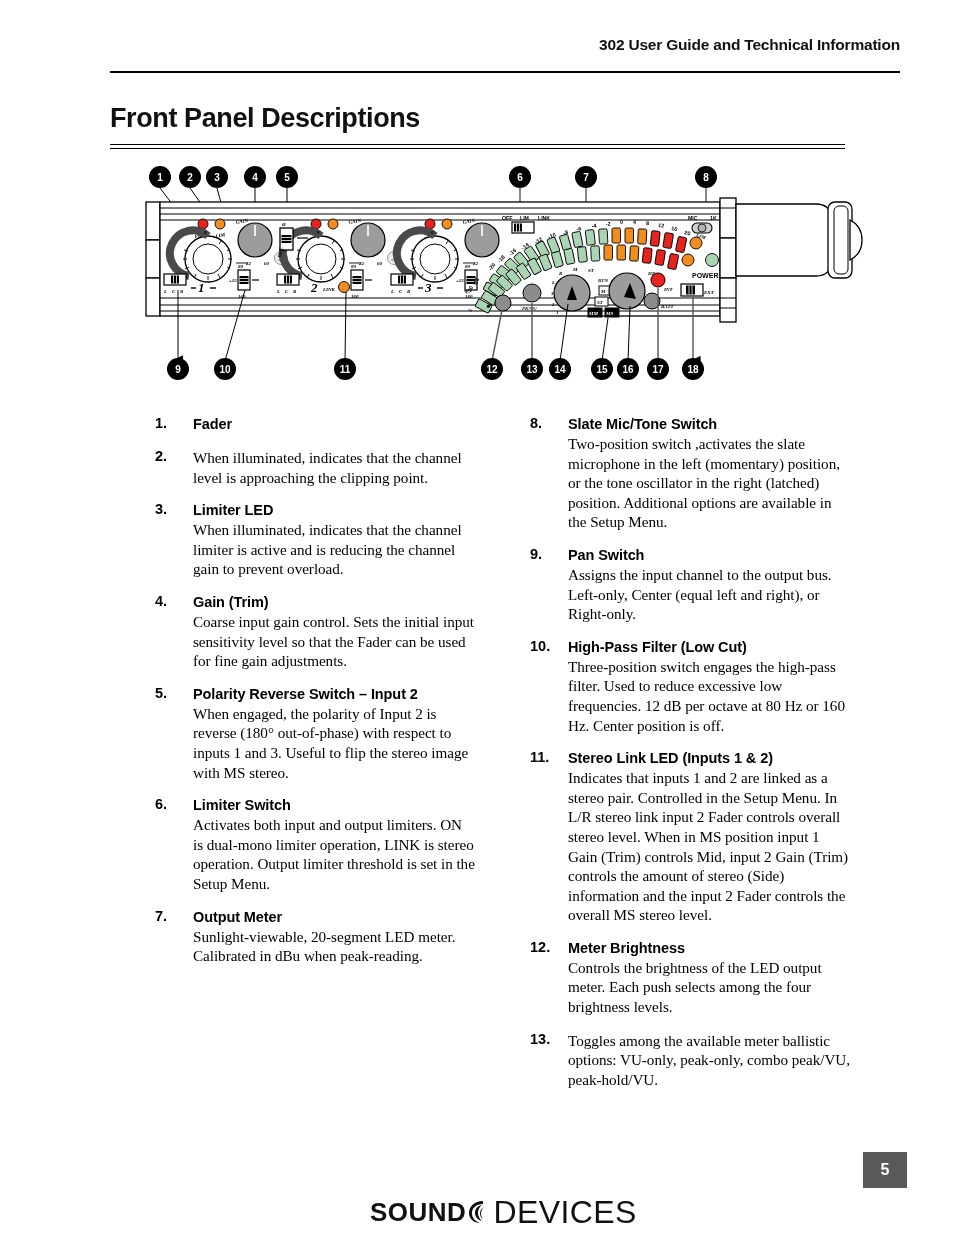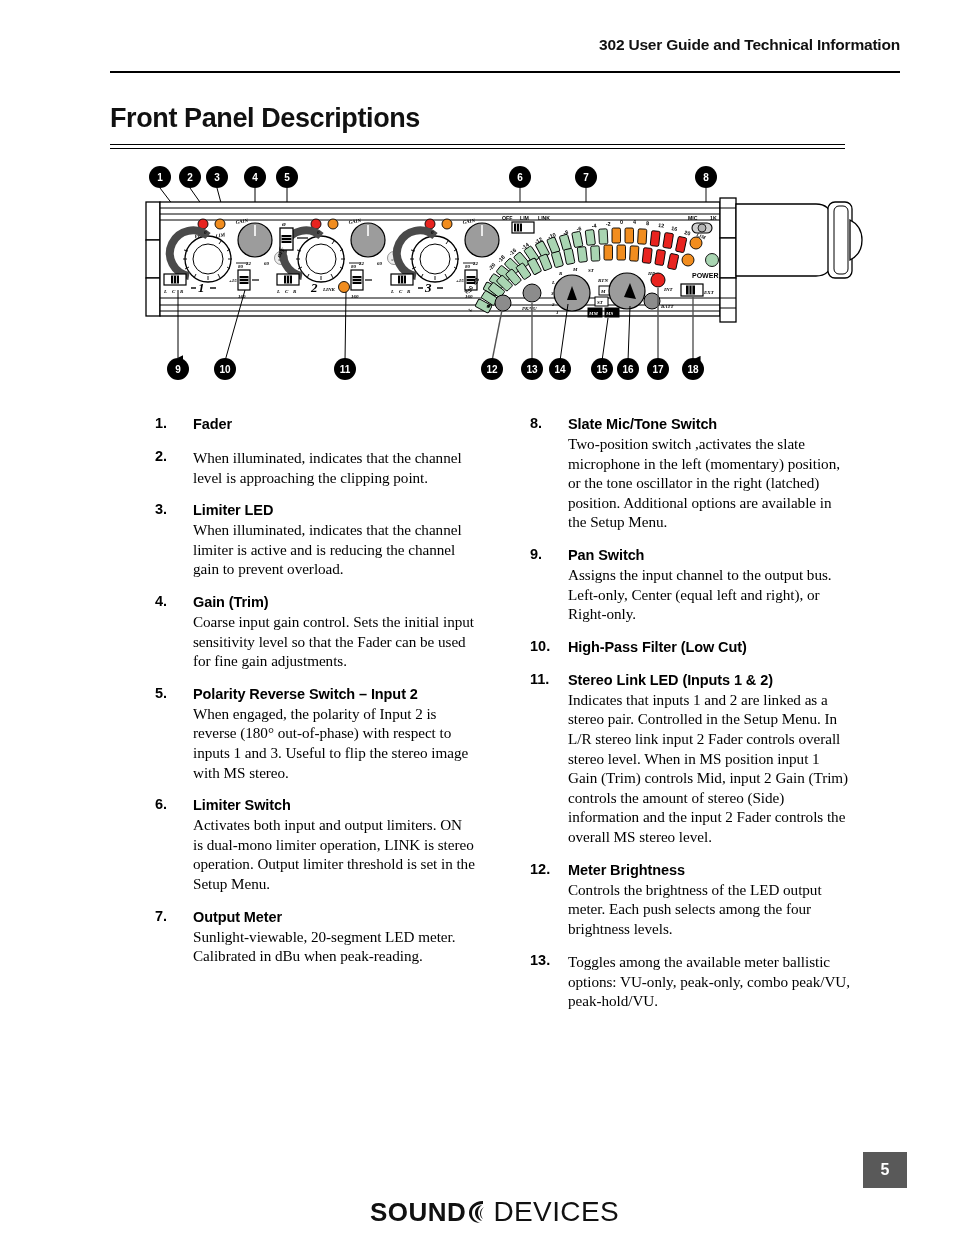--- a/index.html
+++ b/index.html
@@ -80,21 +80,21 @@
     position:absolute; left:370px; top:1152px;
     display:flex; align-items:center; height:34px;margin-top:43px;
   }
   .logo-sound {
     font-family:"Liberation Sans", sans-serif;
     font-weight:bold; font-size:26px; letter-spacing:0.5px; color:#111;
   }
   .logo-mark { margin:0 1px 0 0; display:flex; align-items:center; }
   .logo-devices {
     font-family:"Liberation Sans", sans-serif;
-    font-weight:normal; font-size:28px; letter-spacing:0.4px; color:#111;text-align:right;
+    font-weight:normal; font-size:32px; letter-spacing:0.4px; color:#111;text-align:right;
   }
   .page-badge {
     position:absolute; left:863px; top:1152px;
     width:44px; height:36px; background:#595959;
     color:#fff; font-family:"Liberation Sans", sans-serif;
     font-weight:bold; font-size:16px;
     display:flex; align-items:center; justify-content:center;
   }
 </style>
 </head>
@@ -608,20 +608,21 @@
     <div class="item-body">Two-position switch ,activates the slate microphone in the left (momentary) position, or the tone oscillator in the right (latched) position. Additional options are available in the Setup Menu.</div>
   </div>
   <div class="item">
     <span class="item-num">9.</span>
     <div class="item-title">Pan Switch</div>
     <div class="item-body">Assigns the input channel to the output bus. Left-only, Center (equal left and right), or Right-only.</div>
   </div>
   <div class="item">
     <span class="item-num">10.</span>
     <div class="item-title">High-Pass Filter (Low Cut)</div>
+    <div class="item-body">Three-position switch engages the high-pass filter. Used to reduce excessive low frequencies. 12 dB per octave at 80 Hz or 160 Hz. Center position is off.</div>
   </div>
   <div class="item">
     <span class="item-num">11.</span>
     <div class="item-title">Stereo Link LED (Inputs 1 &amp; 2)</div>
     <div class="item-body">Indicates that inputs 1 and 2 are linked as a stereo pair. Controlled in the Setup Menu. In L/R stereo link input 2 Fader controls overall stereo level. When in MS position input 1 Gain (Trim) controls Mid, input 2 Gain (Trim) controls the amount of stereo (Side) information and the input 2 Fader controls the overall MS stereo level.</div>
   </div>
   <div class="item">
     <span class="item-num">12.</span>
     <div class="item-title">Meter Brightness</div>
     <div class="item-body">Controls the brightness of the LED output meter. Each push selects among the four brightness levels.</div>

